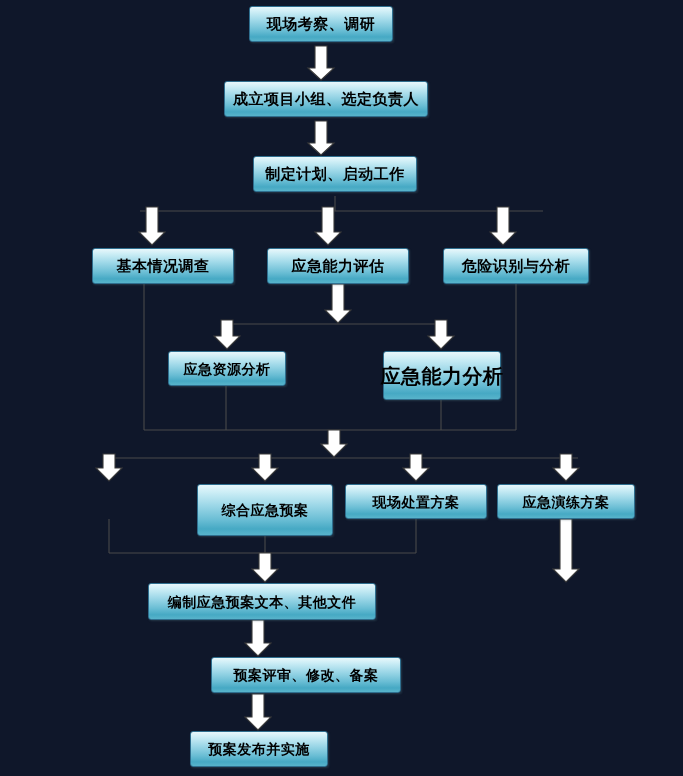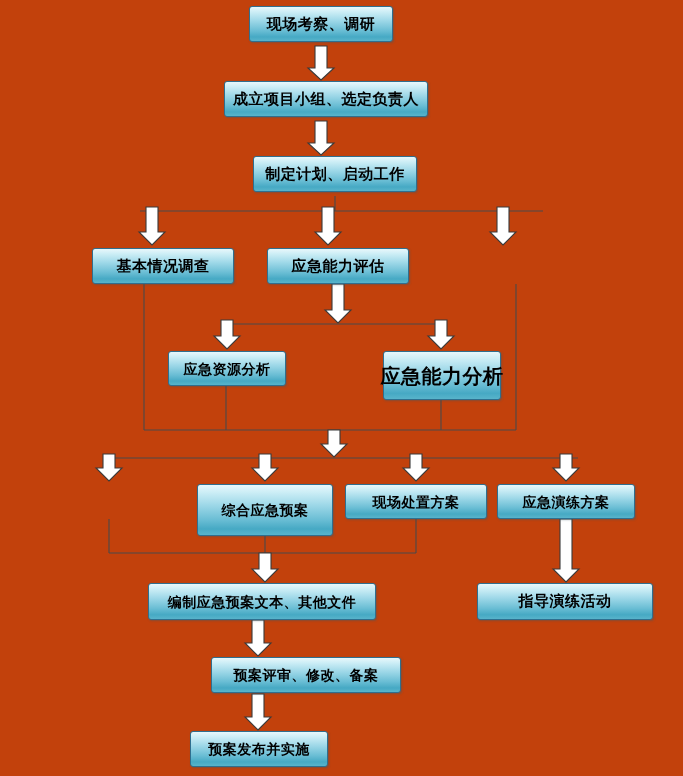--- a/index.html
+++ b/index.html
@@ -7,21 +7,21 @@
     padding: 0;
     background: #ffffff;
   }
   body {
     font-family: "DejaVu Sans", "Liberation Sans", sans-serif;
   }
   #canvas {
     position: relative;
     width: 683px;
     height: 776px;
-    background: #c2410c;
+    background: #0f172a;
     overflow: hidden;
   }
   #edges {
     position: absolute;
     left: 0;
     top: 0;
     width: 683px;
     height: 776px;
   }
   .node {
@@ -110,27 +110,27 @@
 
     <polygon class="barr" points="252,694 264,694 264,717 271,717 258,730 245,717 252,717"></polygon>
   </svg>
 
   <div class="node" style="left:249px; top:6px;   width:144px; height:36px; font-size:15px;">现场考察、调研</div>
   <div class="node" style="left:224px; top:81px;  width:204px; height:36px; font-size:15px;">成立项目小组、选定负责人</div>
   <div class="node" style="left:253px; top:156px; width:164px; height:36px; font-size:15px;">制定计划、启动工作</div>
 
   <div class="node" style="left:92px;  top:248px; width:142px; height:36px; font-size:15px;">基本情况调查</div>
   <div class="node" style="left:267px; top:248px; width:142px; height:36px; font-size:15px;">应急能力评估</div>
+  <div class="node" style="left:443px; top:248px; width:146px; height:36px; font-size:15px;">危险识别与分析</div>
 
   <div class="node" style="left:168px; top:351px; width:118px; height:35px; font-size:14px;">应急资源分析</div>
   <div class="node" style="left:383px; top:351px; width:118px; height:49px; font-size:20px;">应急能力分析</div>
 
   <div class="node" style="left:197px; top:484px; width:136px; height:52px; font-size:14px;">综合应急预案</div>
   <div class="node" style="left:345px; top:484px; width:142px; height:35px; font-size:14px;">现场处置方案</div>
   <div class="node" style="left:497px; top:484px; width:138px; height:35px; font-size:14px;">应急演练方案</div>
 
   <div class="node" style="left:148px; top:583px; width:228px; height:37px; font-size:14px;">编制应急预案文本、其他文件</div>
-  <div class="node" style="left:477px; top:583px; width:176px; height:37px; font-size:15px;">指导演练活动</div>
 
   <div class="node" style="left:163px; top:657px; width:190px; height:36px; font-size:14px;margin-left:48px;">预案评审、修改、备案</div>
   <div class="node" style="left:190px; top:731px; width:138px; height:36px; font-size:14px;">预案发布并实施</div>
 
 </div>
 
 </body></html>

